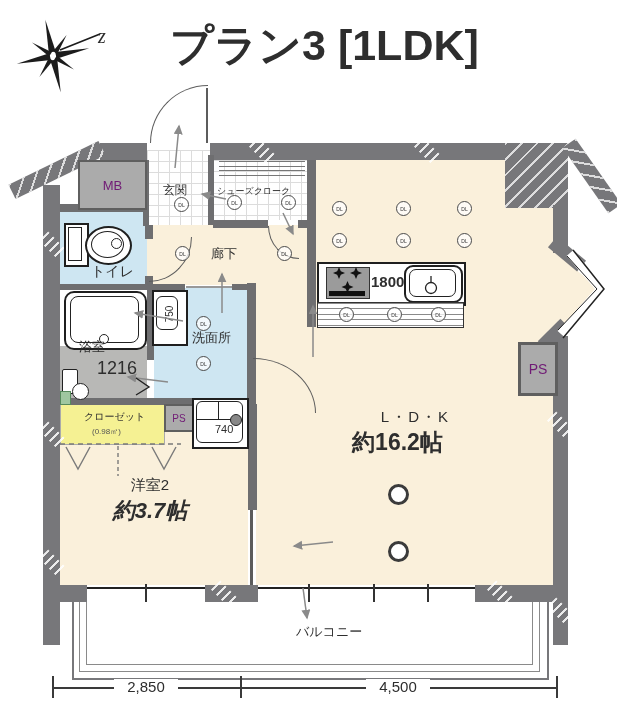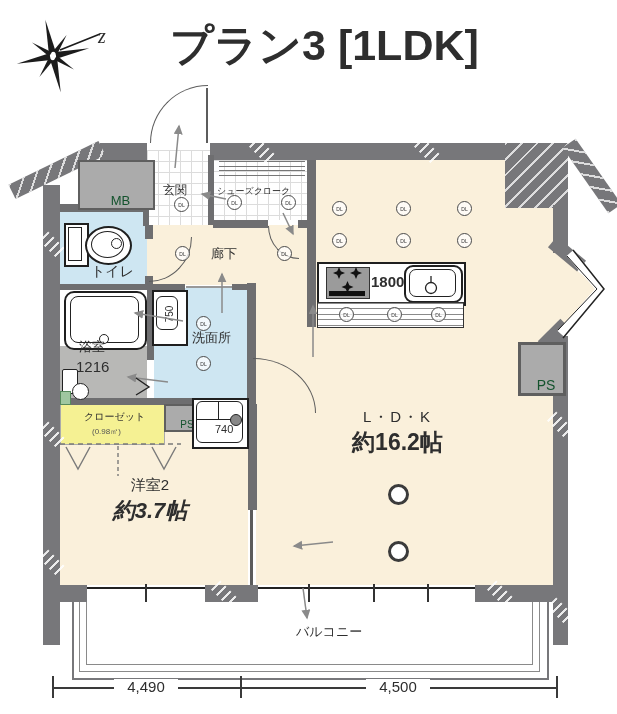--- a/index.html
+++ b/index.html
@@ -9,21 +9,21 @@
   .iwall{position:absolute;background:#6e6e70;}
   .hatch{background:#77777a repeating-linear-gradient(135deg, rgba(255,255,255,.75) 0 2px, transparent 2px 11px);}
   .room{position:absolute;}
   .cream{background:#faf0db;}
   .blue{background:#cee6f2;}
   .tile{background:#fff;background-image:linear-gradient(#dcdcdc 1px,transparent 1px),linear-gradient(90deg,#dcdcdc 1px,transparent 1px);background-size:11px 11px;}
   .lbl{position:absolute;white-space:nowrap;color:#2e2e2e;line-height:1;}
   .c{text-align:center;}
   .dl{position:absolute;width:13px;height:13px;border:1.4px solid #4a4a4a;border-radius:50%;background:rgba(255,255,255,.75);font-size:5px;display:flex;align-items:center;justify-content:center;color:#333;letter-spacing:0;}
   .arc{position:absolute;border:0 solid #5c5c5c;}
-  .box{position:absolute;border:2px solid #5f5f5f;background:#ababab;display:flex;align-items:flex-end;justify-content:center;color:#14532d;padding-left:8px;}
+  .box{position:absolute;border:2px solid #5f5f5f;background:#ababab;display:flex;align-items:center;justify-content:center;color:#701a75;}
   .fix{position:absolute;border:2px solid #1f1f1f;background:#fff;}
   .tick{position:absolute;width:24px;height:13px;background:repeating-linear-gradient(90deg,rgba(255,255,255,.85) 0 2px,transparent 2px 7px);transform:rotate(45deg);}
   .win{position:absolute;background:#fff;border-top:2px solid #222;border-bottom:2px solid #222;}
   .wtick{position:absolute;width:2px;height:18px;background:#333;}
   svg.overlay{position:absolute;left:0;top:0;pointer-events:none;}
 </style>
 </head>
 <body>
 
 <svg class="overlay" width="110" height="100" style="left:8px;top:8px;">
@@ -211,35 +211,35 @@
 
 <div class="abs" style="left:72px;top:602px;width:473px;height:76px;background:#fff;border-left:2px solid #77777a;border-right:2px solid #77777a;border-bottom:2.5px solid #77777a;"></div>
 <div class="abs" style="left:79px;top:602px;width:459px;height:69px;border-left:1px solid #8a8a8a;border-right:1px solid #8a8a8a;border-bottom:1px solid #8a8a8a;"></div>
 <div class="abs" style="left:86px;top:602px;width:445px;height:62px;border-left:1px solid #8a8a8a;border-right:1px solid #8a8a8a;border-bottom:1px solid #8a8a8a;"></div>
 
 <div class="lbl" style="left:163px;top:184px;font-size:12px;">玄関</div>
 <div class="lbl" style="left:217px;top:187px;font-size:9px;">シューズクローク</div>
 <div class="lbl" style="left:211px;top:247px;font-size:13px;">廊下</div>
 <div class="lbl" style="left:91px;top:264px;font-size:14px;">トイレ</div>
 <div class="lbl" style="left:79px;top:340px;font-size:13px;">浴室</div>
-<div class="lbl" style="left:76px;top:359px;font-size:15px;">1216</div>
+<div class="lbl" style="left:97px;top:359px;font-size:18px;">1216</div>
 <div class="lbl" style="left:192px;top:331px;font-size:13px;">洗面所</div>
 <div class="lbl" style="left:84px;top:412px;font-size:10px;">クローゼット</div>
 <div class="lbl" style="left:92px;top:428px;font-size:8px;color:#555;">(0.98㎡)</div>
 <div class="lbl c" style="left:105px;top:477px;width:90px;font-size:15px;">洋室2</div>
 <div class="lbl c" style="left:85px;top:500px;width:130px;font-size:22px;font-weight:bold;font-style:italic;">約3.7帖</div>
-<div class="lbl c" style="left:345px;top:409px;width:105px;font-size:15px;letter-spacing:2px;">L・D・K</div>
+<div class="lbl c" style="left:345px;top:409px;width:105px;font-size:15px;letter-spacing:2px;text-align:right;">L・D・K</div>
 <div class="lbl c" style="left:335px;top:431px;width:125px;font-size:23px;font-weight:bold;">約16.2帖</div>
 <div class="lbl" style="left:258px;top:625px;font-size:13px;margin-left:38px;">バルコニー</div>
 
 <div class="abs" style="left:52px;top:687px;width:505px;height:1.5px;background:#3a3a3a;"></div>
 <div class="abs" style="left:52px;top:676px;width:1.5px;height:22px;background:#3a3a3a;"></div>
 <div class="abs" style="left:240px;top:676px;width:1.5px;height:22px;background:#3a3a3a;"></div>
 <div class="abs" style="left:556px;top:676px;width:1.5px;height:22px;background:#3a3a3a;"></div>
-<div class="lbl c" style="left:114px;top:679px;width:64px;font-size:15px;background:#fff;">4,490</div>
+<div class="lbl c" style="left:114px;top:679px;width:64px;font-size:15px;background:#fff;">2,850</div>
 <div class="lbl c" style="left:366px;top:679px;width:64px;font-size:15px;background:#fff;">4,500</div>
 
 <svg class="overlay" width="617" height="714" viewBox="0 0 617 714">
   <defs>
     <marker id="ah" markerWidth="8" markerHeight="8" refX="5.5" refY="3" orient="auto">
       <path d="M0,0 L6.5,3 L0,6 Z" fill="#8a8a8a"></path>
     </marker>
   </defs>
 
   <g>

